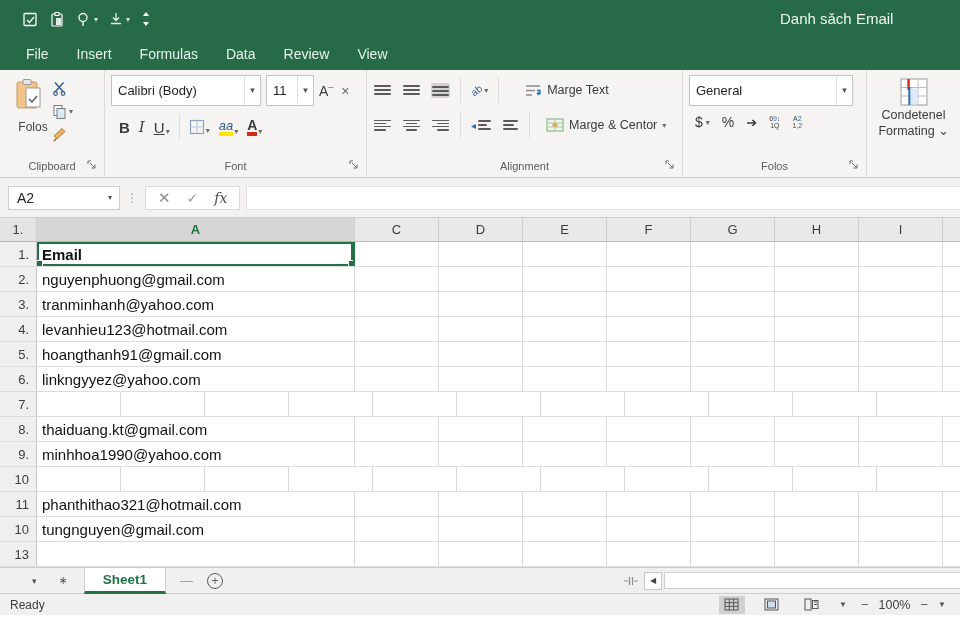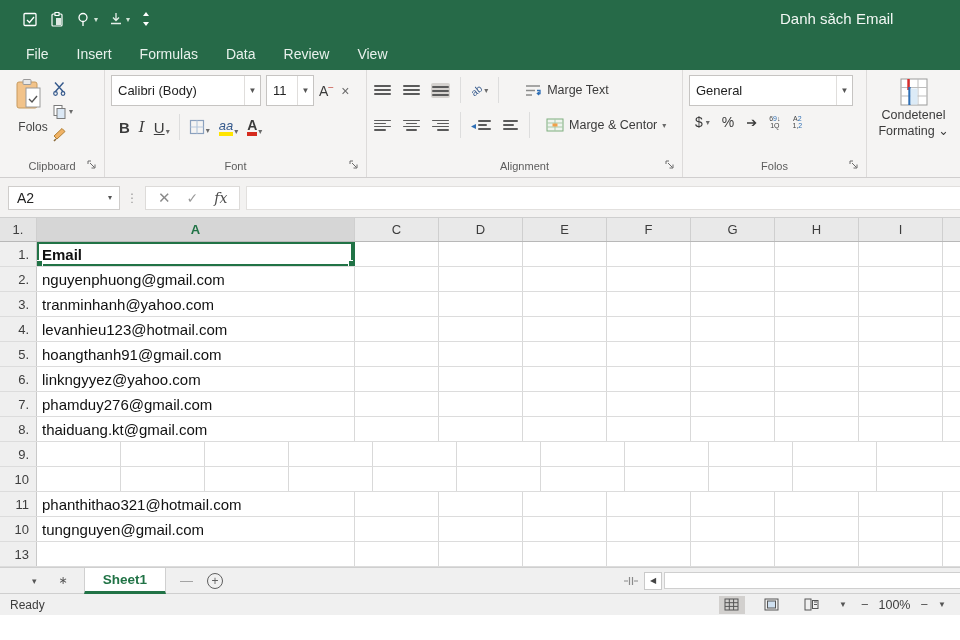--- a/index.html
+++ b/index.html
@@ -475,30 +475,30 @@
     <div class="cellA">hoangthanh91@gmail.com</div>
     <div class="rest"></div>
   </div>
   <div class="grid-row">
     <div class="rowhdr">6.</div>
     <div class="cellA">linkngyyez@yahoo.com</div>
     <div class="rest"></div>
   </div>
   <div class="grid-row">
     <div class="rowhdr">7.</div>
-    <div class="cellA">phamduy276@gmail.com</div>
     <div class="rest"></div>
   </div>
   <div class="grid-row">
     <div class="rowhdr">8.</div>
     <div class="cellA">thaiduang.kt@gmail.com</div>
     <div class="rest"></div>
   </div>
   <div class="grid-row">
     <div class="rowhdr">9.</div>
+    <div class="cellA">minhhoa1990@yahoo.com</div>
     <div class="rest"></div>
   </div>
   <div class="grid-row">
     <div class="rowhdr">10</div>
     <div class="rest"></div>
   </div>
   <div class="grid-row">
     <div class="rowhdr">11</div>
     <div class="cellA">phanthithao321@hotmail.com</div>
     <div class="rest"></div>

